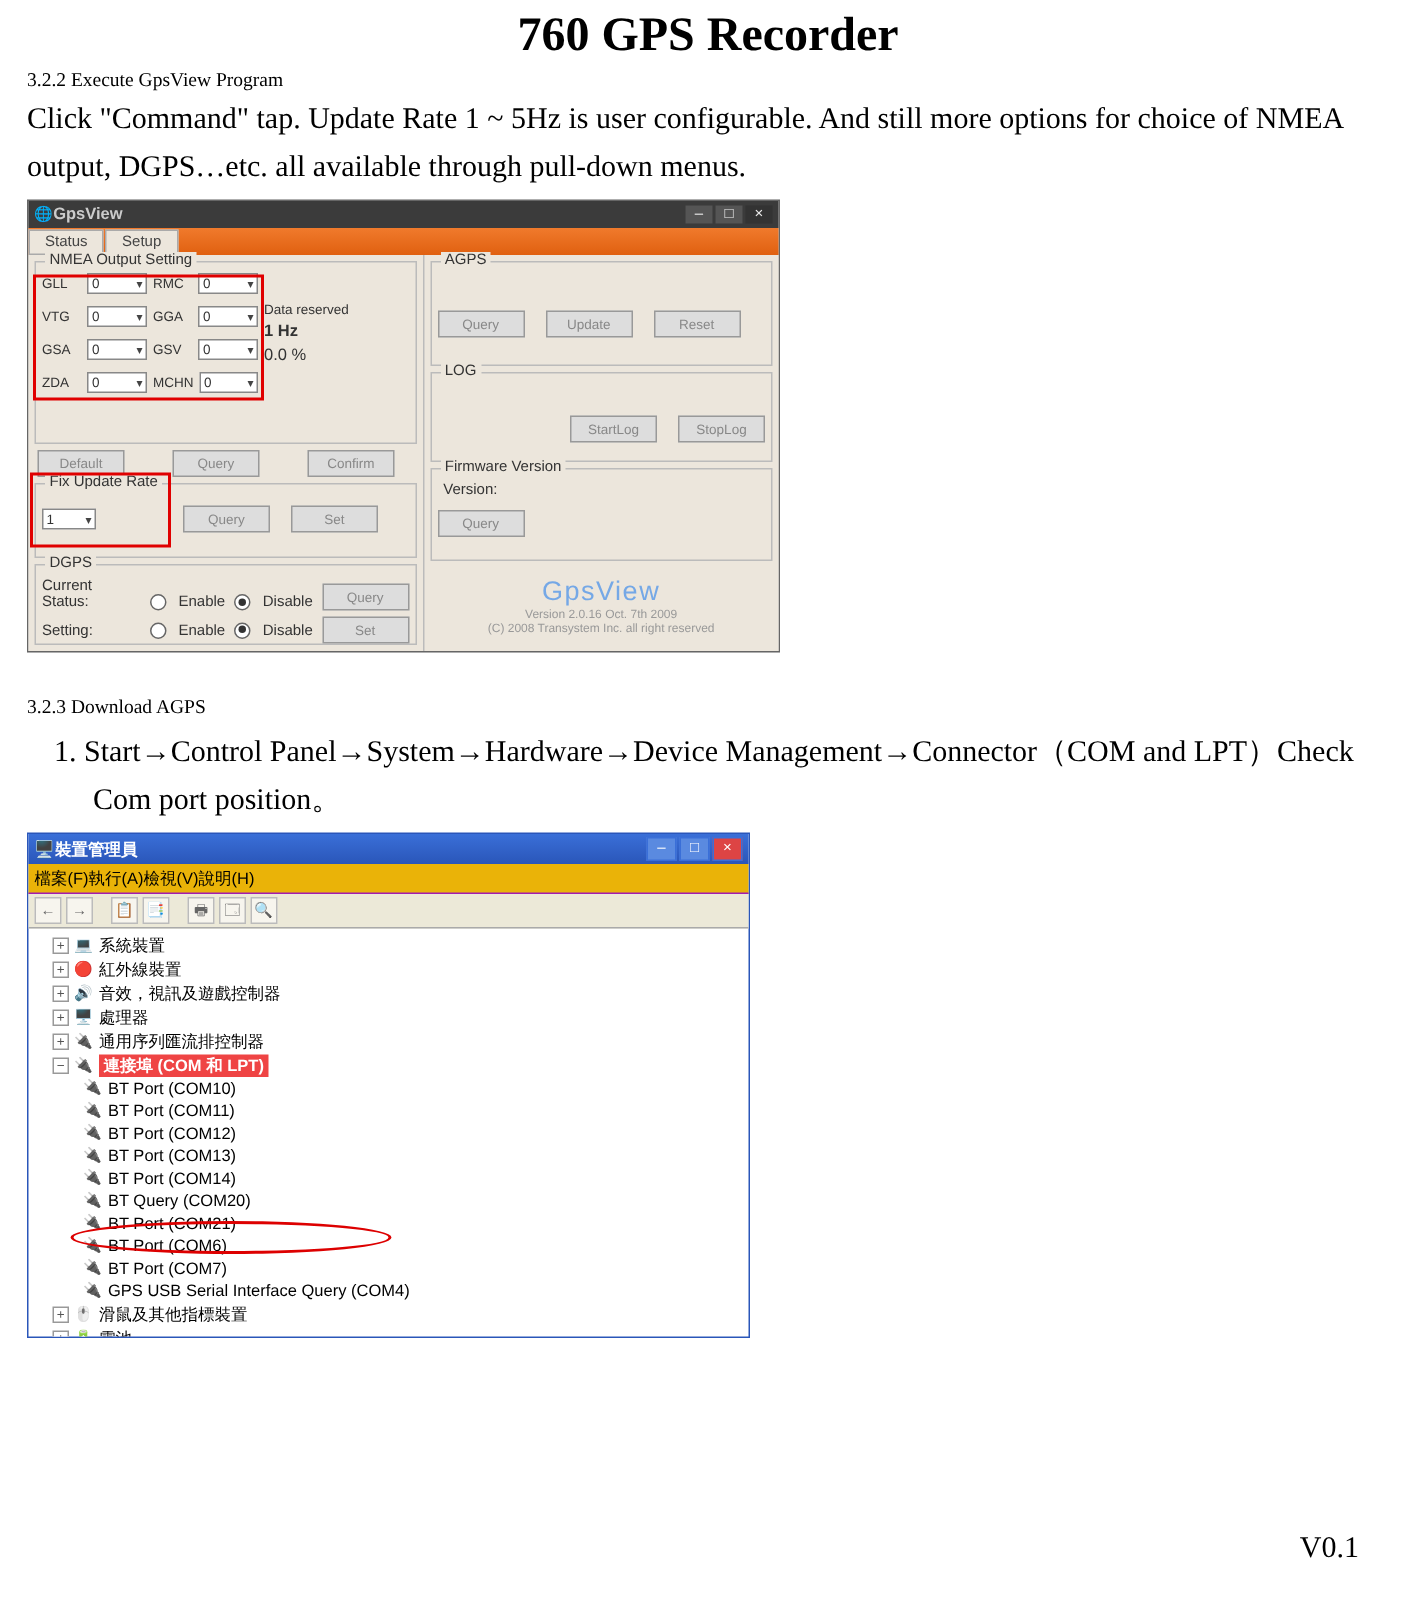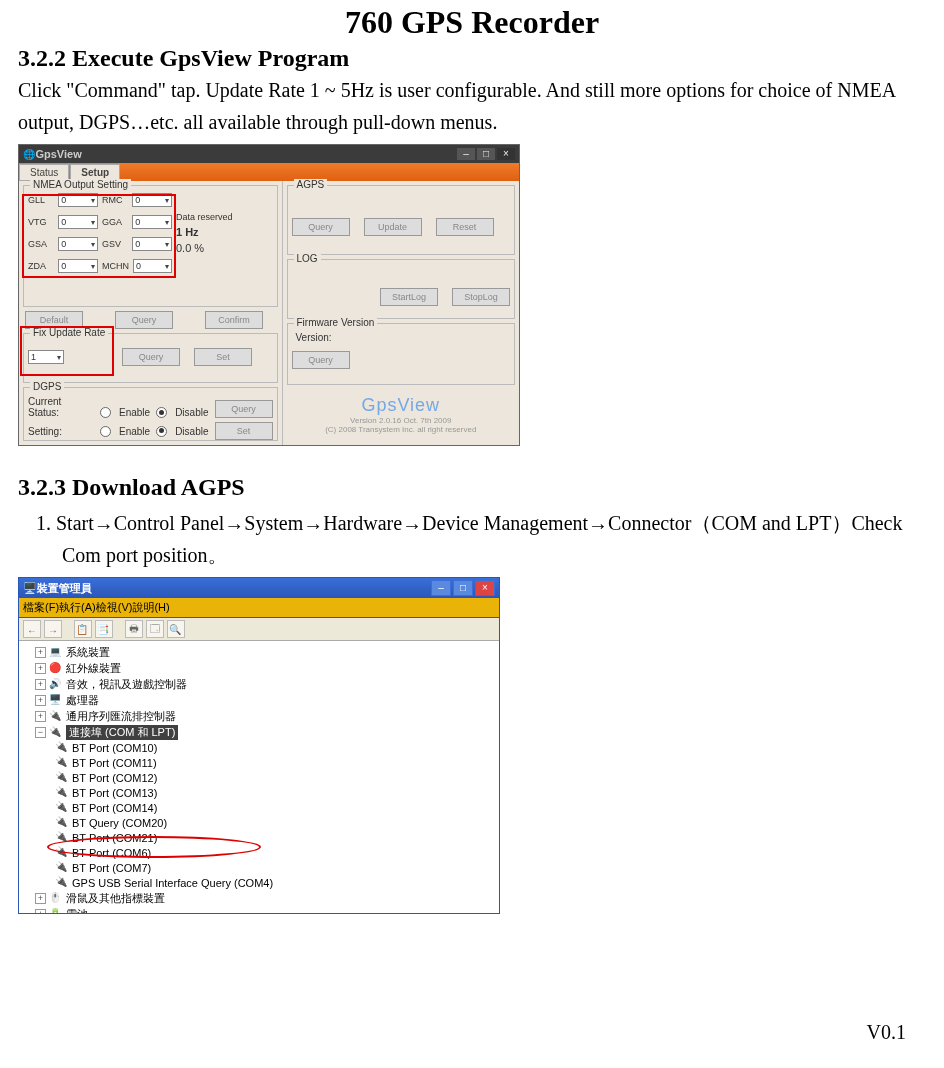--- a/index.html
+++ b/index.html
@@ -11,22 +11,22 @@
     color: #000;
   }
   h1.doc-title {
     text-align: center;
     font-size: 32px;
     margin: 4px 0 2px 0;
     font-weight: bold;
     font-family: "Times New Roman", serif;
   }
   .sec-head {
-    font-size: 24px;
-    font-weight: bold;
+    font-size: 13px;
+    font-weight: normal;
     margin: 4px 0 2px 0;
   }
   .body-text {
     font-size: 20px;
     line-height: 1.6;
     margin: 0 0 6px 0;
   }
   .ol-step {
     font-size: 20px;
     line-height: 1.6;
@@ -80,21 +80,21 @@
   }
   .tab {
     background: #ece6dc;
     color: #444;
     padding: 2px 10px;
     border: 1px solid #aaa;
     margin-right: 1px;
     font-size: 10px;
   }
   .tab.inactive { background: #ece6dc; }
-  .tab.active { background: #ece6dc; font-weight: bold; }
+  .tab.active { background: #ece6dc; }
   .client {
     display: flex;
     background: #ece6dc;
   }
   .col-left { flex: 1; border-right: 1px solid #bbb; }
   .col-right { flex: 1.15; }
   .panel {
     border: 1px solid #bbb;
     margin: 4px;
     padding: 4px;
@@ -229,21 +229,21 @@
     text-align:center; font-size:9px; line-height:8px;
     color:#555; background:#fff;
   }
   .dm-ico-img {
     width:14px; height:14px;
     display:inline-block;
     font-size:10px;
     text-align:center;
   }
   .dm-sel {
-    background:#404040; color:#fff; padding:0 3px;
+    background:#ef4444; color:#fff; padding:0 3px;font-weight:bold;
   }
 </style>
 </head>
 <body>
 <div class="page-wrap">
 
 <h1 class="doc-title">760 GPS Recorder</h1>
 
 <div class="sec-head">3.2.2    Execute GpsView Program</div>
 <div class="body-text">Click "Command" tap. Update Rate 1 ~ 5Hz is user configurable. And still more options for choice of NMEA output, DGPS…etc. all available through pull-down menus.</div>

